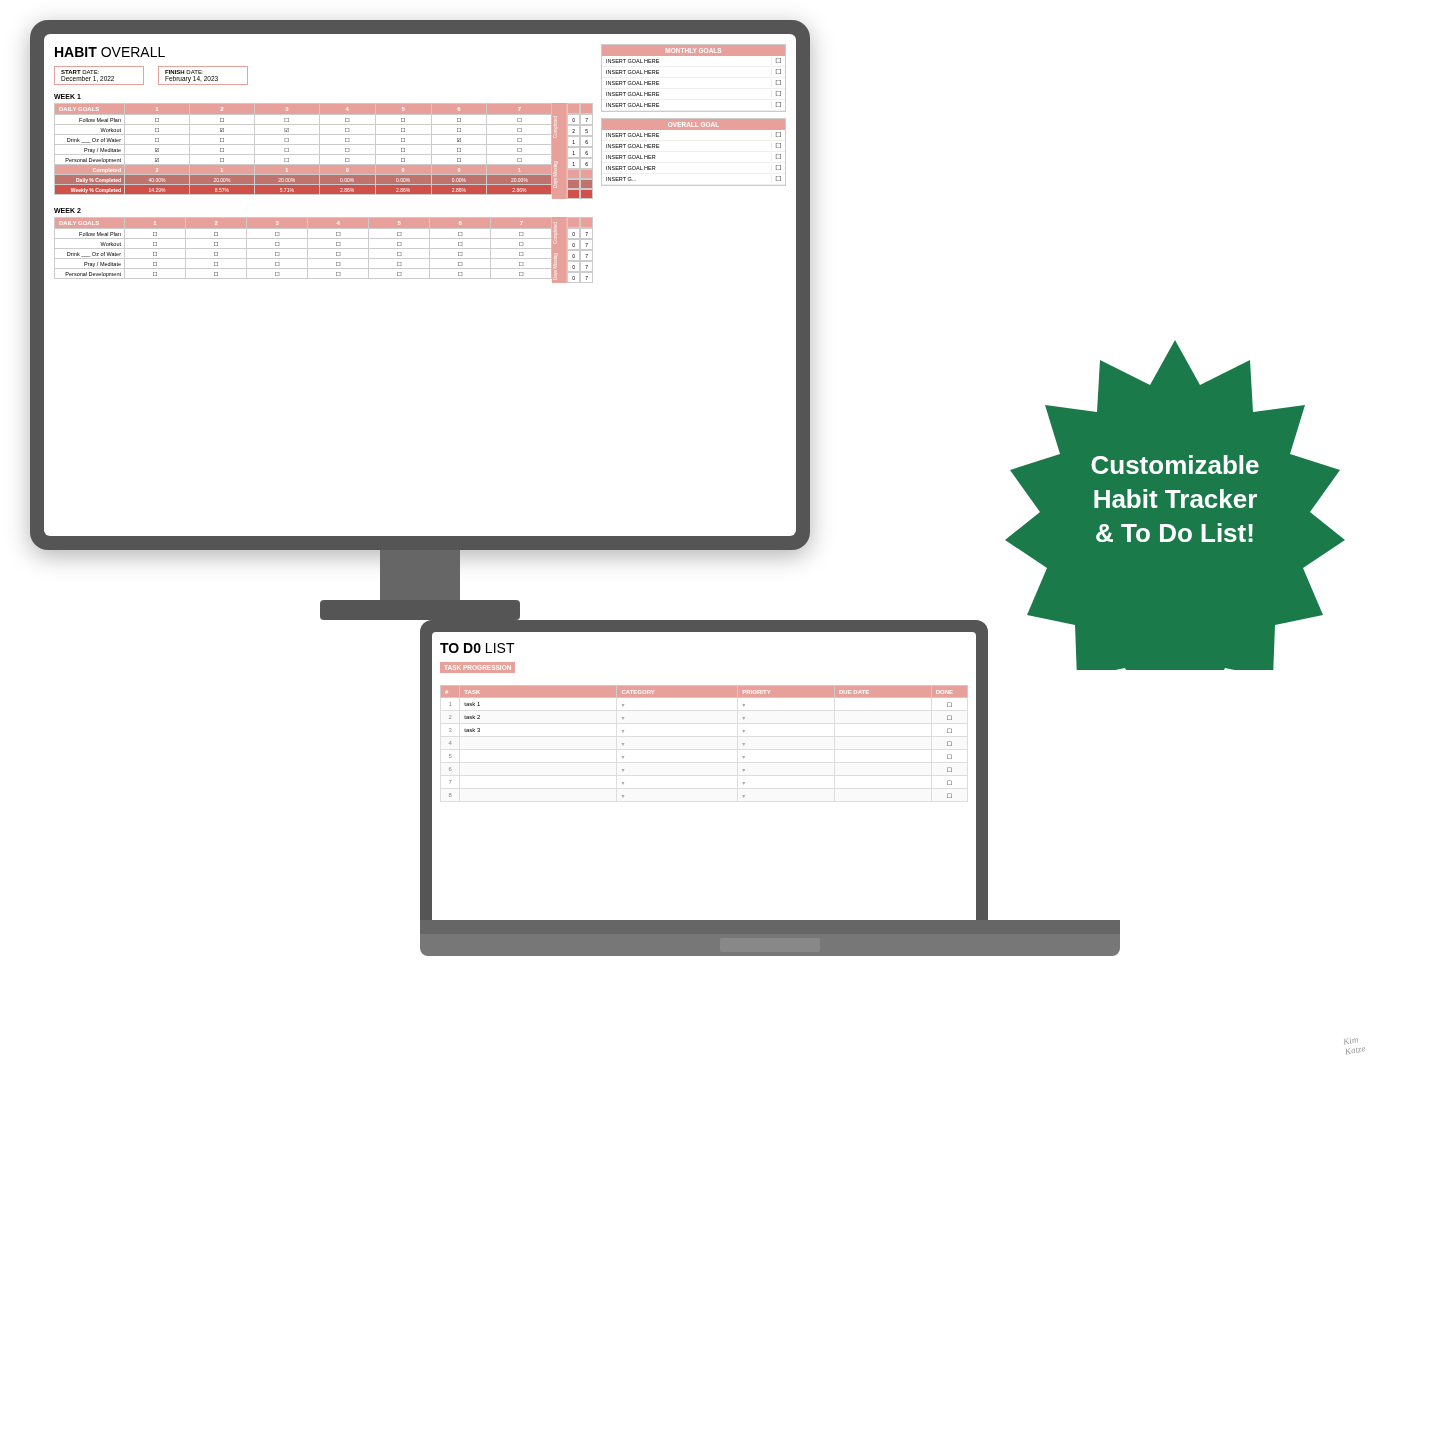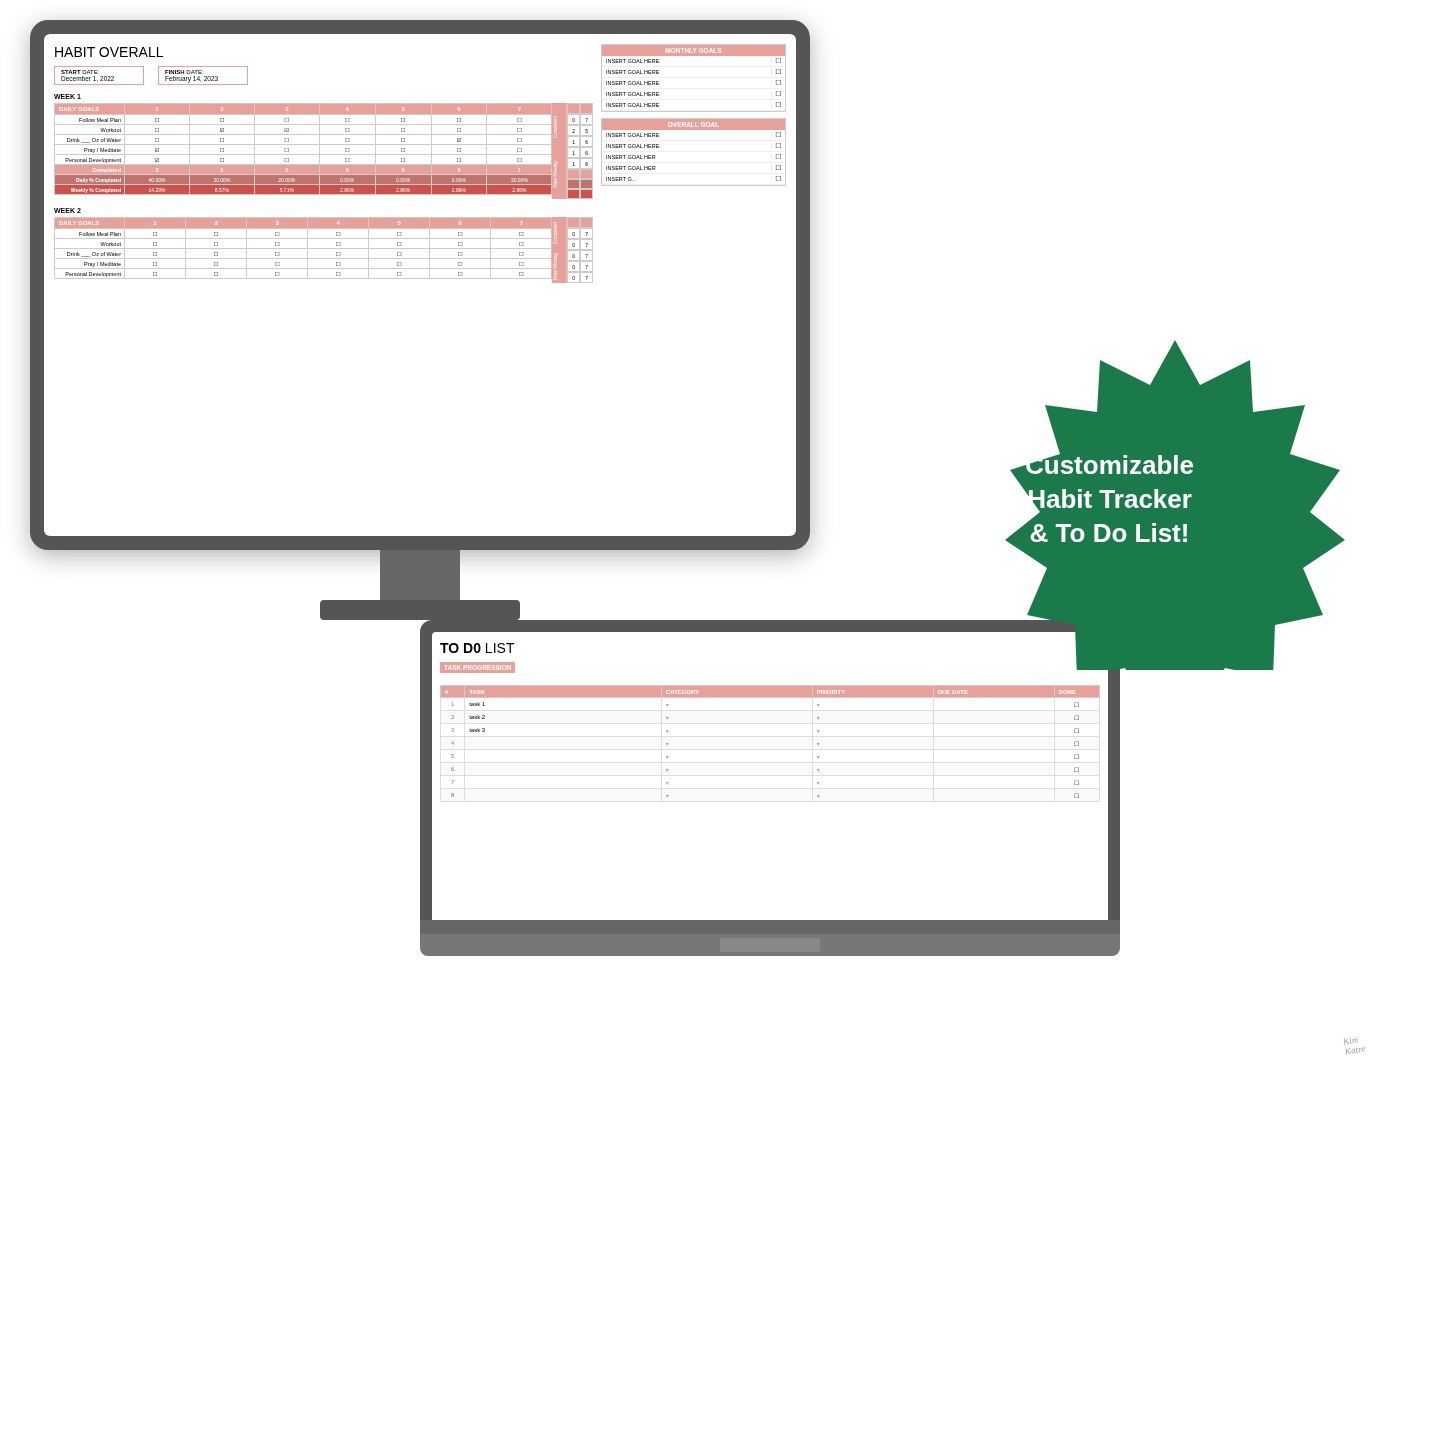--- a/index.html
+++ b/index.html
@@ -51,21 +51,21 @@
       margin: 0 auto;
     }
 
     
     .ht-title {
       font-size: 14px;
       font-weight: 400;
       margin-bottom: 6px;
     }
     .ht-title strong {
-      font-weight: 400;
+      font-weight: 700;
     }
     .ht-dates {
       display: flex;
       gap: 14px;
       margin-bottom: 8px;
     }
     .ht-date-box {
       border: 1.5px solid #e8a09a;
       padding: 2px 6px;
       min-width: 90px;
@@ -163,21 +163,21 @@
     }
 
     
     .laptop-container {
       position: absolute;
       top: 620px;
       left: 420px;
       width: 700px;
     }
     .laptop-screen-frame {
-      width: 700px;
+      width: 568px;
       height: 300px;
       background: #555;
       border-radius: 12px 12px 0 0;
       padding: 12px 12px 0 12px;
     }
     .laptop-screen {
       width: 100%;
       height: 100%;
       background: #fff;
       border-radius: 4px 4px 0 0;
@@ -264,20 +264,21 @@
       display: flex;
       align-items: center;
       justify-content: center;
     }
     .starburst {
       position: relative;
       width: 340px;
       height: 340px;
       display: flex;
       align-items: center;
+      justify-content: center;
     }
     .starburst-svg {
       position: absolute;
       top: 0; left: 0;
       width: 100%;
       height: 100%;
     }
     .starburst-text {
       position: relative;
       z-index: 10;

